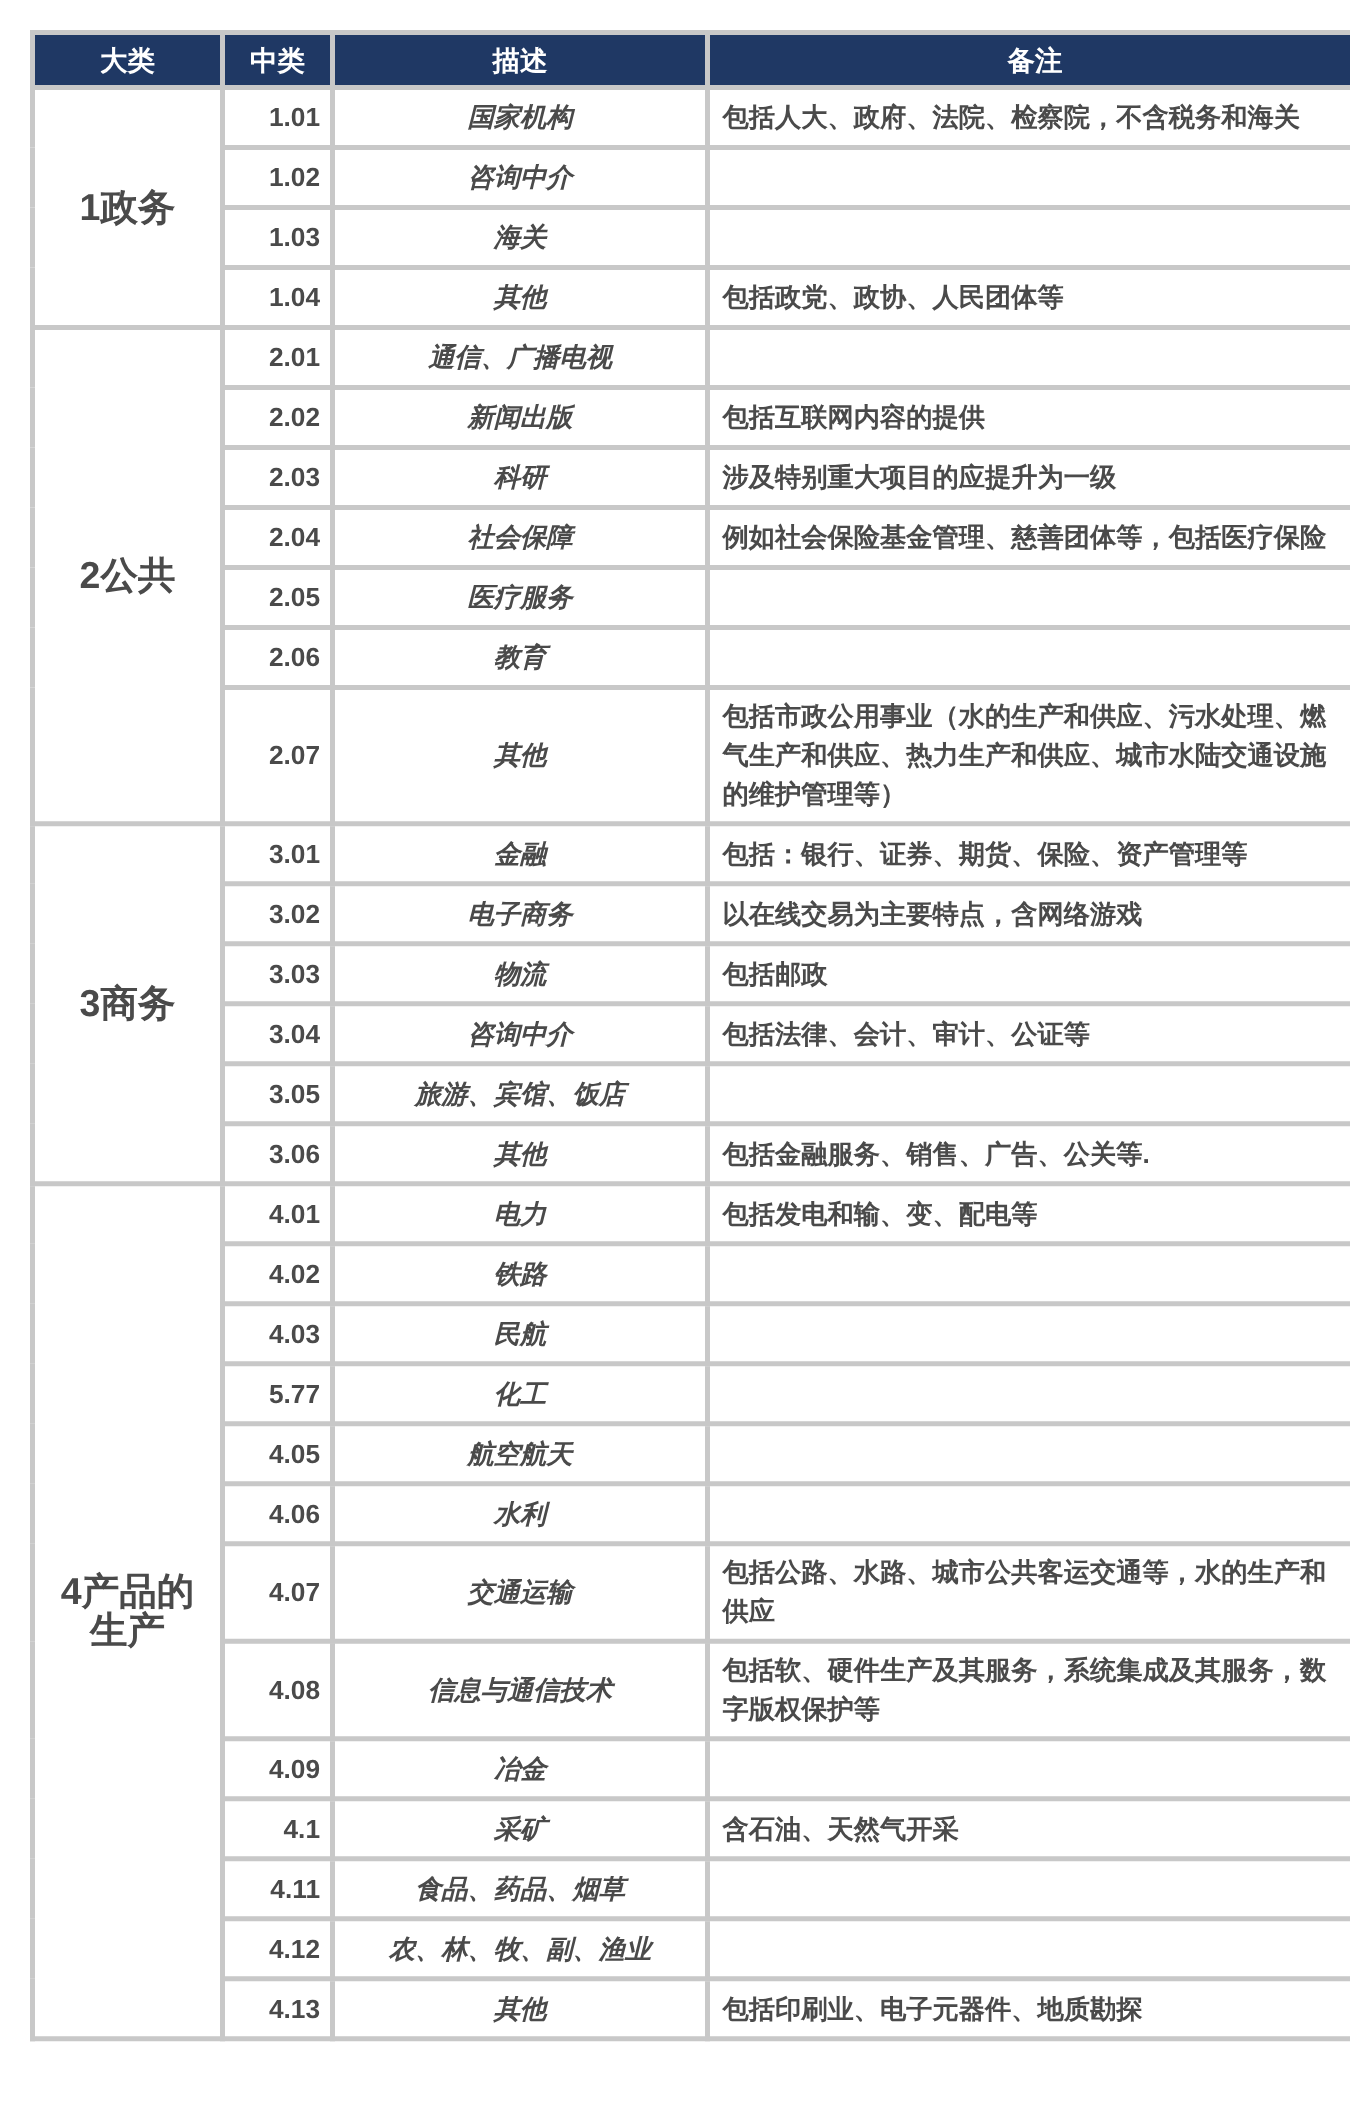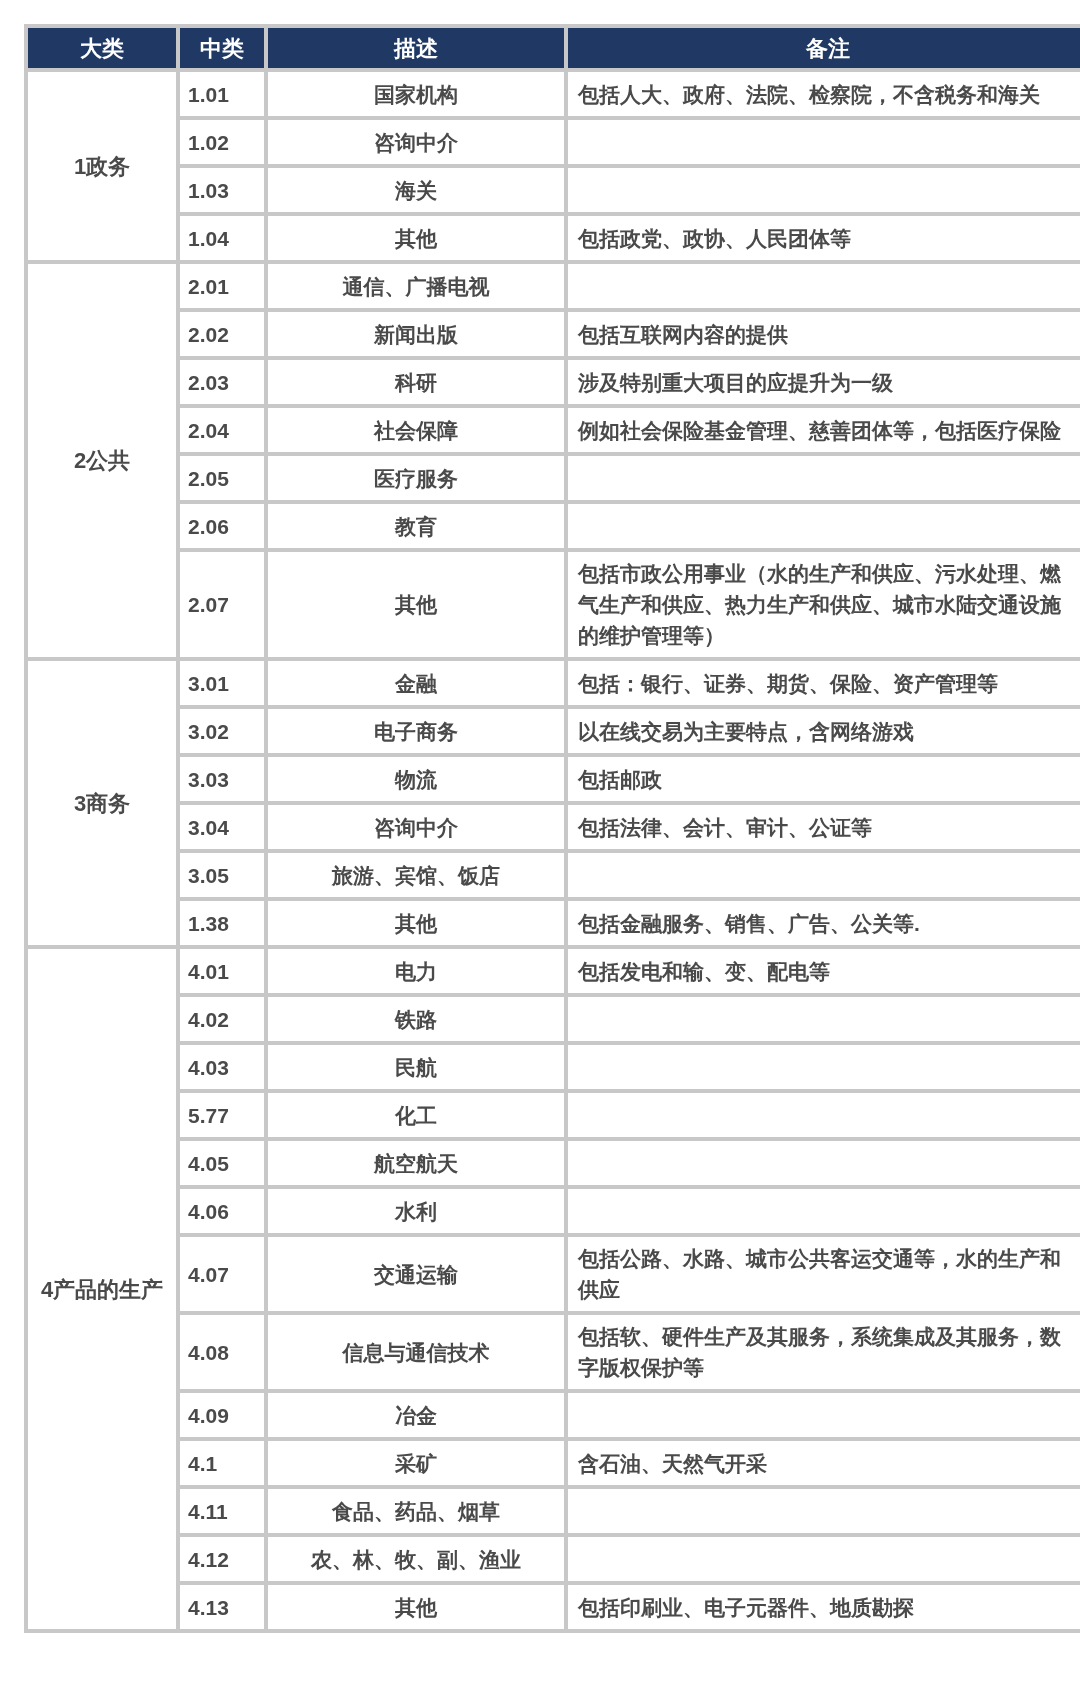--- a/index.html
+++ b/index.html
@@ -34,23 +34,23 @@
   }
   .class-table th{
     background:var(--header-bg,#1F3864);
     color:var(--header-text,#FFFFFF);
     font-size:22px;
     height:44px;
     text-align:center;
     padding:4px 6px;
   }
   .class-table td{height:48px;}
-  td.col-group{text-align:center;font-size:22px;}
-  td.col-code{text-align:left;}
-  td.col-desc{text-align:center;}
+  td.col-group{text-align:center;font-size:30px;}
+  td.col-code{text-align:right;}
+  td.col-desc{text-align:center;font-style:italic;}
   td.col-note{text-align:left;padding-left:10px;padding-right:12px;}
 </style>
 </head>
 <body>
 
 <table class="class-table">
   <colgroup>
     <col style="width:152px">
     <col style="width:88px">
     <col style="width:300px">
@@ -145,21 +145,21 @@
       <td class="col-code">3.04</td>
       <td class="col-desc">咨询中介</td>
       <td class="col-note">包括法律、会计、审计、公证等</td>
     </tr>
     <tr>
       <td class="col-code">3.05</td>
       <td class="col-desc">旅游、宾馆、饭店</td>
       <td class="col-note"></td>
     </tr>
     <tr>
-      <td class="col-code">1.38</td>
+      <td class="col-code">3.06</td>
       <td class="col-desc">其他</td>
       <td class="col-note">包括金融服务、销售、广告、公关等.</td>
     </tr>
 
     <tr>
       <td class="col-group" rowspan="13">4产品的生产</td>
       <td class="col-code">4.01</td>
       <td class="col-desc">电力</td>
       <td class="col-note">包括发电和输、变、配电等</td>
     </tr>

